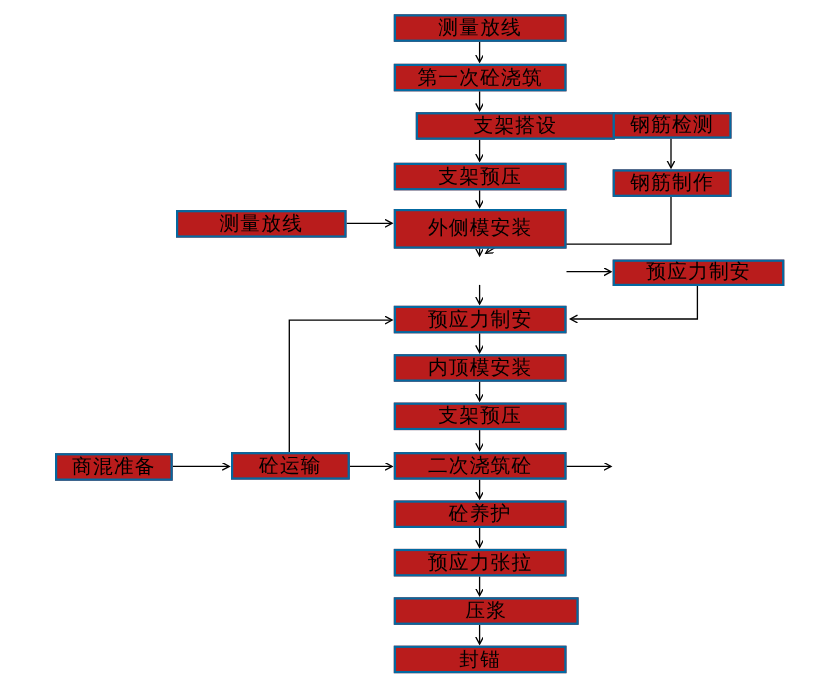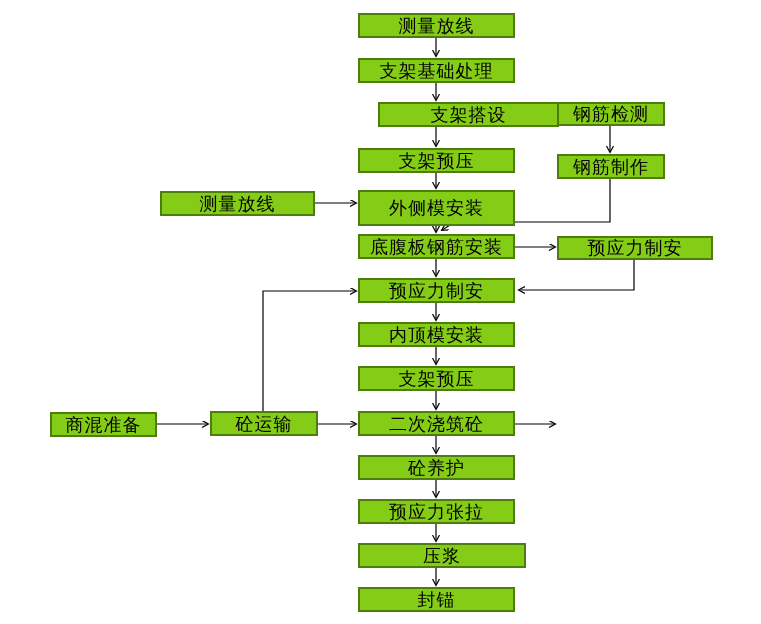--- a/index.html
+++ b/index.html
@@ -3,21 +3,21 @@
 <meta charset="utf-8">
 <style>
   html,body{margin:0;padding:0;background:#ffffff;}
   .stage{
     position:relative;width:761px;height:624px;background:#ffffff;
     font-family:"DejaVu Sans","Liberation Sans",sans-serif;
     overflow:hidden;
   }
   .node{
     position:absolute;box-sizing:border-box;
-    border:2px solid #4d7c0f;background:#84cc16;color:#000;
+    border:2px solid #0369a1;background:#b91c1c;color:#000;
     display:flex;align-items:center;justify-content:center;
     font-size:18px;line-height:1;letter-spacing:1px;white-space:nowrap;
   }
   .edges{position:absolute;left:0;top:0;width:761px;height:624px;pointer-events:none;}
 </style>
 </head>
 <body>
 
 <div class="stage">
 
@@ -57,25 +57,24 @@
 
       <line x1="157" y1="424" x2="208" y2="424" marker-end="url(#ah)"></line>
 
       <line x1="318" y1="424" x2="356" y2="424" marker-end="url(#ah)"></line>
 
       <line x1="515" y1="424" x2="555" y2="424" marker-end="url(#ah)"></line>
     </g>
   </svg>
 
   <div class="node" style="left:358px;top:13px;width:157px;height:25px">测量放线</div>
-  <div class="node" style="left:358px;top:58px;width:157px;height:25px">支架基础处理</div>
+  <div class="node" style="left:358px;top:58px;width:157px;height:25px">第一次砼浇筑</div>
   <div class="node" style="left:378px;top:102px;width:181px;height:25px">支架搭设</div>
   <div class="node" style="left:358px;top:148px;width:157px;height:25px">支架预压</div>
   <div class="node" style="left:358px;top:190px;width:157px;height:36px">外侧模安装</div>
-  <div class="node" style="left:358px;top:234px;width:157px;height:25px">底腹板钢筋安装</div>
   <div class="node" style="left:358px;top:278px;width:157px;height:25px">预应力制安</div>
   <div class="node" style="left:358px;top:322px;width:157px;height:25px">内顶模安装</div>
   <div class="node" style="left:358px;top:366px;width:157px;height:25px">支架预压</div>
   <div class="node" style="left:358px;top:411px;width:157px;height:25px">二次浇筑砼</div>
   <div class="node" style="left:358px;top:455px;width:157px;height:25px">砼养护</div>
   <div class="node" style="left:358px;top:499px;width:157px;height:25px">预应力张拉</div>
   <div class="node" style="left:358px;top:543px;width:168px;height:25px">压浆</div>
   <div class="node" style="left:358px;top:587px;width:157px;height:25px">封锚</div>
 
   <div class="node" style="left:557px;top:102px;width:108px;height:24px">钢筋检测</div>

